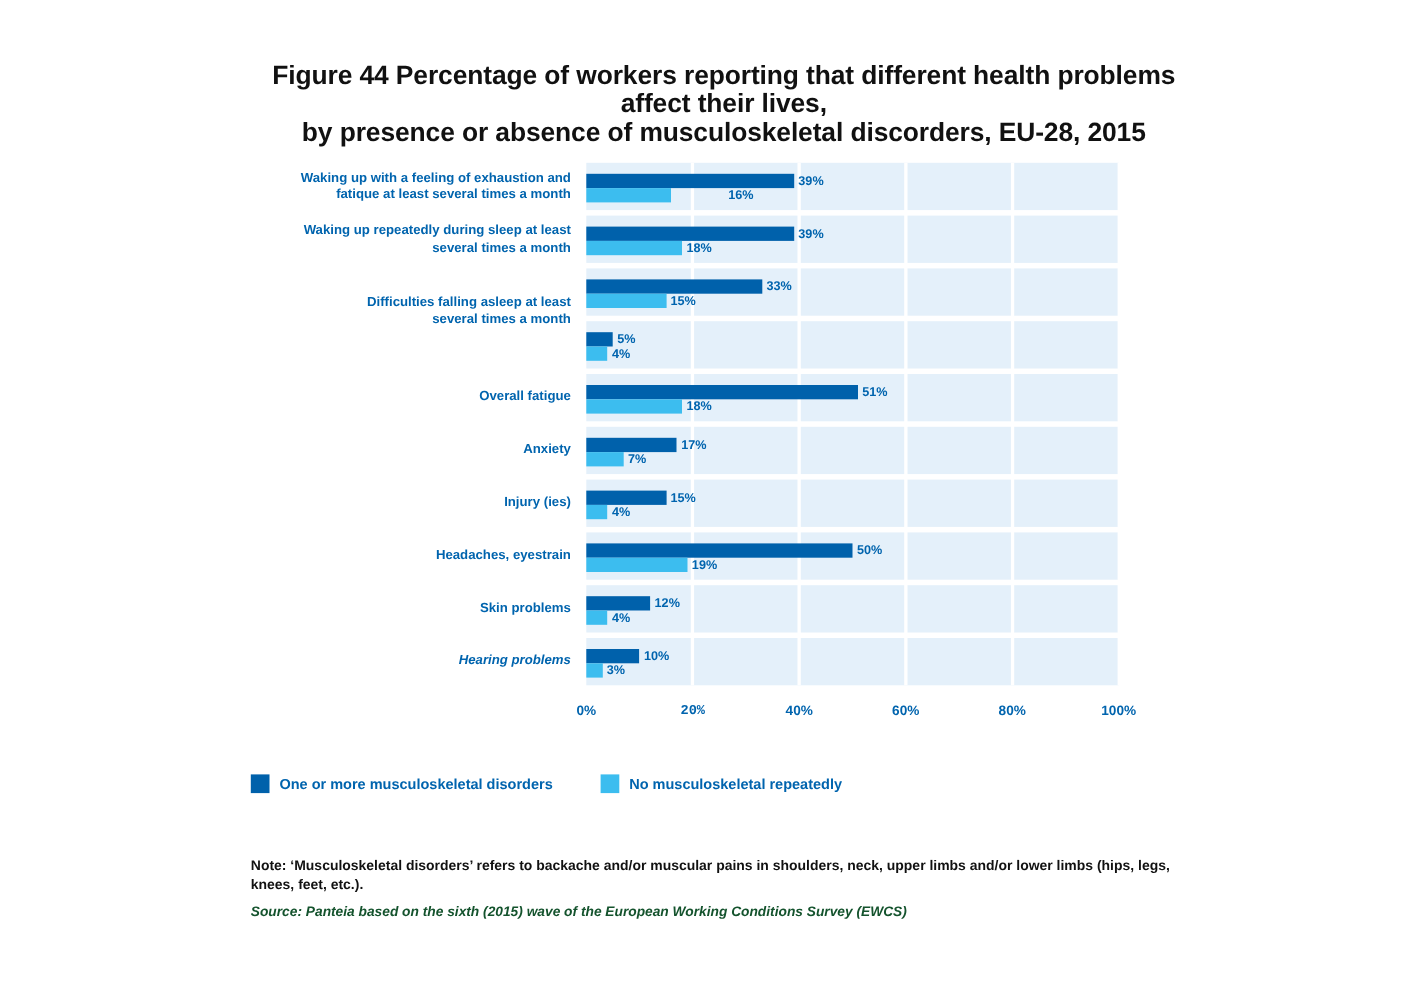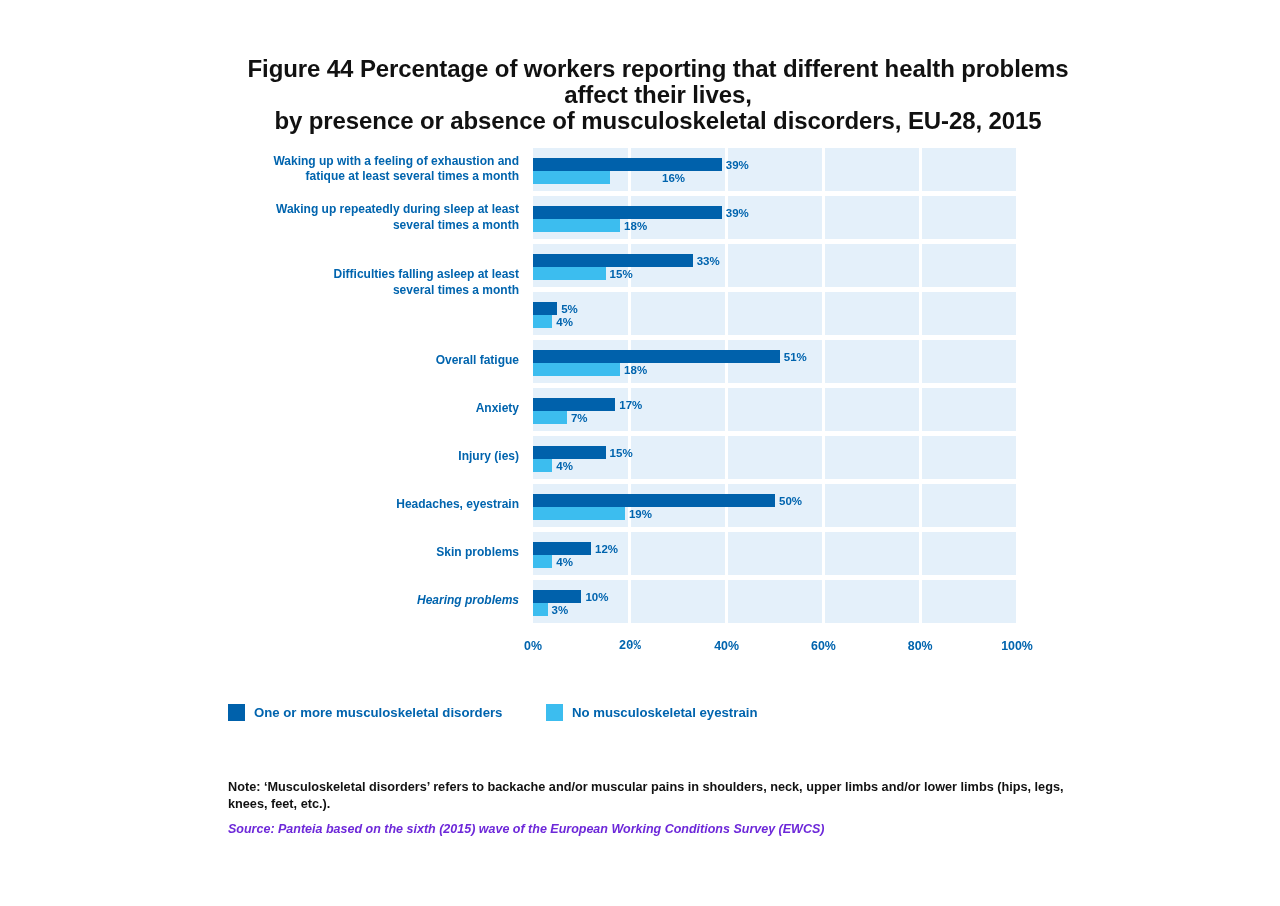--- a/index.html
+++ b/index.html
@@ -132,21 +132,21 @@
     color: #111111;
     font-size: 12.7px;
     font-weight: bold;
     line-height: 17px;
   }
   #source {
     position: absolute;
     left: 228px;
     top: 821px;
     width: 852px;
-    color: #6d28d9;
+    color: #14532d;
     font-size: 12.5px;
     font-weight: bold;
     font-style: italic;
     line-height: 17px;
   }
 </style>
 </head>
 <body>
 
 <div id="figure-title">
@@ -230,18 +230,18 @@
     <div class="xtick" style="left: 1017px;">100%</div>
   </div>
 
 <div id="legend">
   <div class="legend-item" style="left:0px;">
     <span class="legend-swatch" style="background:#0061ab;"></span>
     <span class="legend-text">One or more musculoskeletal disorders</span>
   </div>
   <div class="legend-item" style="left:318px;">
     <span class="legend-swatch" style="background:#3cbdef;"></span>
-    <span class="legend-text">No musculoskeletal eyestrain</span>
+    <span class="legend-text">No musculoskeletal repeatedly</span>
   </div>
 </div>
 
 <div id="note">Note: ‘Musculoskeletal disorders’ refers to backache and/or muscular pains in shoulders, neck, upper limbs and/or lower limbs (hips, legs, knees, feet, etc.).</div>
 <div id="source">Source: Panteia based on the sixth (2015) wave of the European Working Conditions Survey (EWCS)</div>
 
 </body></html>

